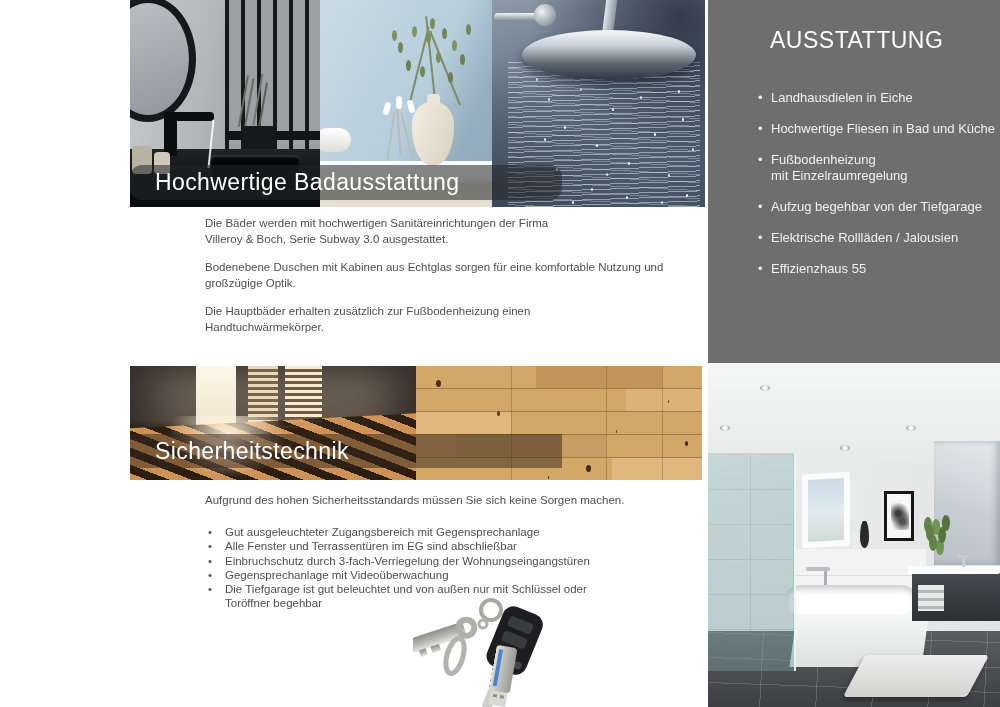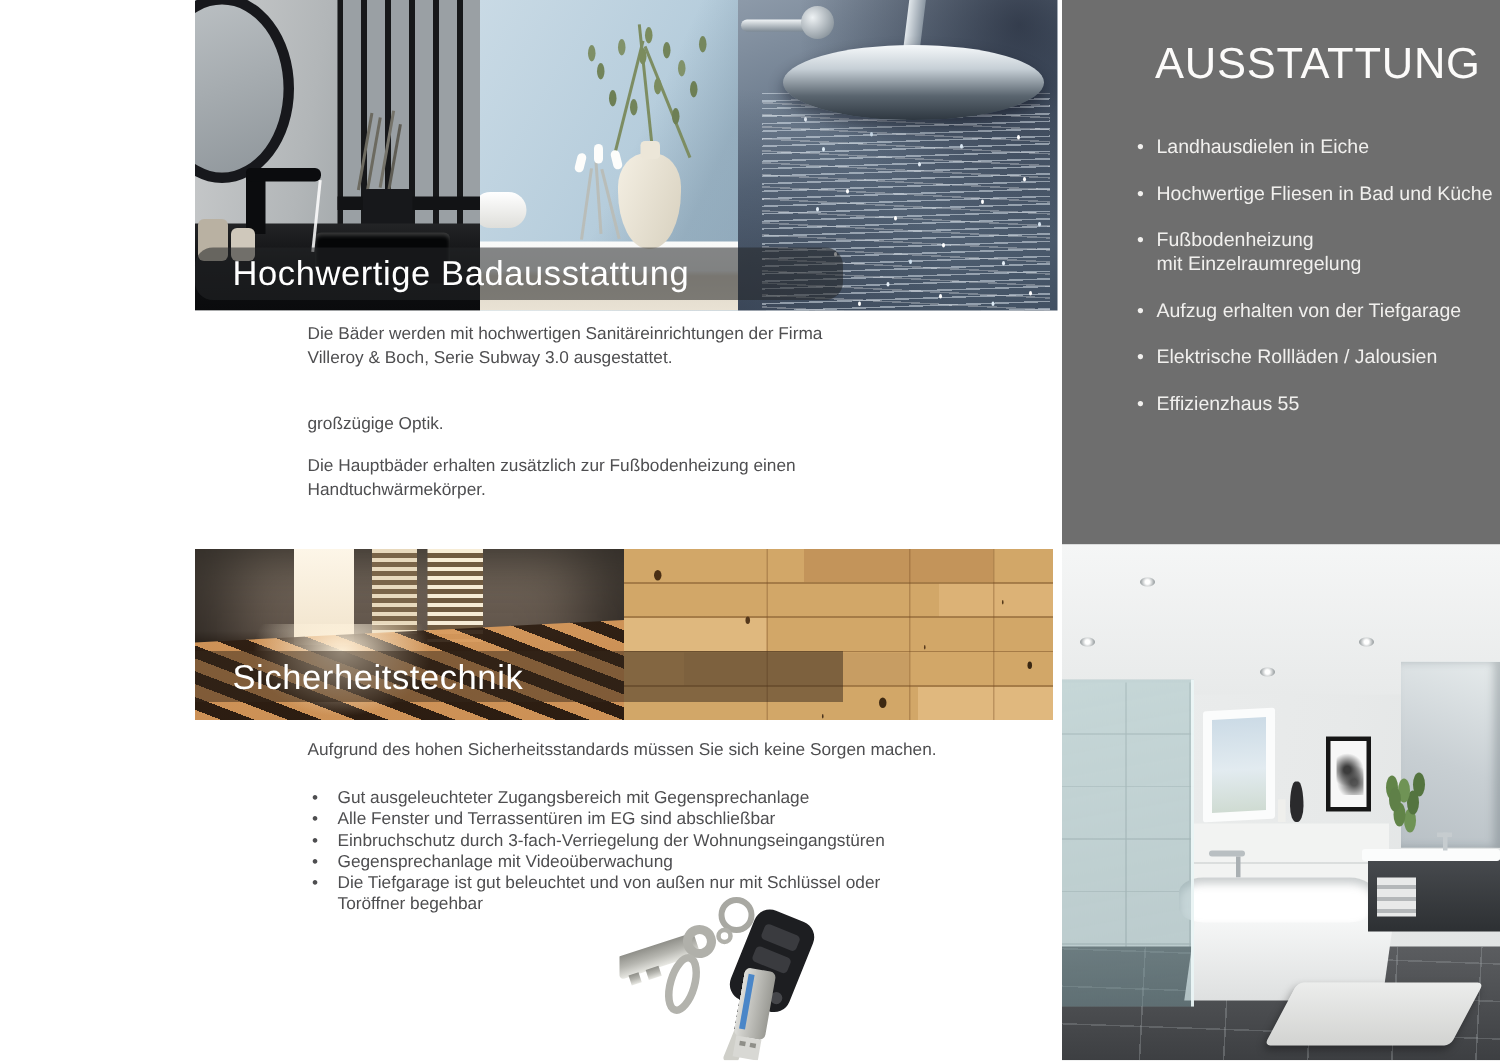--- a/index.html
+++ b/index.html
@@ -74,21 +74,21 @@
                36px 123px 0 #fff,70px 95px 0 #cfe0ee,142px 12px 0 #fff,8px 60px 0 #e4eef7,150px 116px 0 #fff;}
 
   
   .band{position:absolute;left:0;width:432px;display:flex;align-items:center;padding-left:25px;box-sizing:border-box;}
   .band1{top:165px;height:35px;background:rgba(36,38,40,.55);border-radius:12px;}
   .band2{top:68px;height:34px;background:rgba(52,38,26,.5);}
   .band-title{color:#ffffff;font-size:23px;font-weight:300;letter-spacing:.4px;white-space:nowrap;}
 
   
   .sidebar{position:absolute;left:708px;top:0;width:292px;height:363px;background:#6e6e6e;color:#f1f0ee;}
-  .sidebar-title{margin:0;position:absolute;left:62px;top:27px;font-size:29px;font-weight:300;letter-spacing:.5px;color:#fcfbfa;}
+  .sidebar-title{margin:0;position:absolute;left:62px;top:27px;font-size:23px;font-weight:300;letter-spacing:.5px;color:#fcfbfa;}
   .sidebar-list{list-style:none;margin:0;padding:0;position:absolute;left:63px;top:90px;width:225px;}
   .sidebar-list li{position:relative;font-size:13px;line-height:16px;margin-bottom:15px;}
   .sidebar-list li::before{content:"•";position:absolute;left:-13px;top:0;color:#f1f0ee;}
 
   
   .text-bad{position:absolute;left:205px;top:215px;width:500px;color:#4e4e50;font-size:11.5px;line-height:16px;}
   .text-bad p{margin:0 0 12px;}
   .text-bad span{white-space:nowrap;}
   .text-sec{position:absolute;left:205px;top:492px;width:500px;color:#4e4e50;font-size:11.5px;}
   .sec-intro{margin:0;line-height:16px;white-space:nowrap;}
@@ -231,33 +231,33 @@
     </div>
   </section>
 
   <aside class="sidebar">
     <h1 class="sidebar-title">AUSSTATTUNG</h1>
     <ul class="sidebar-list">
       <li><span>Landhausdielen in Eiche</span></li>
       <li><span>Hochwertige Fliesen in Bad und Küche</span></li>
       <li><span>Fußbodenheizung</span><br>
           <span>mit Einzelraumregelung</span></li>
-      <li><span>Aufzug erhalten von der Tiefgarage</span></li>
+      <li><span>Aufzug begehbar von der Tiefgarage</span></li>
       <li><span>Elektrische Rollläden / Jalousien</span></li>
       <li><span>Effizienzhaus 55</span></li>
     </ul>
   </aside>
 
   <section class="text-bad">
     <p>
       <span>Die Bäder werden mit hochwertigen Sanitäreinrichtungen der Firma</span><br>
       <span>Villeroy &amp; Boch, Serie Subway 3.0 ausgestattet.</span>
     </p>
     <p>
-      <br>
+      <span>Bodenebene Duschen mit Kabinen aus Echtglas sorgen für eine komfortable Nutzung und</span><br>
       <span>großzügige Optik.</span>
     </p>
     <p>
       <span>Die Hauptbäder erhalten zusätzlich zur Fußbodenheizung einen</span><br>
       <span>Handtuchwärmekörper.</span>
     </p>
   </section>
 
   <section class="strip">
     <div class="blinds">

